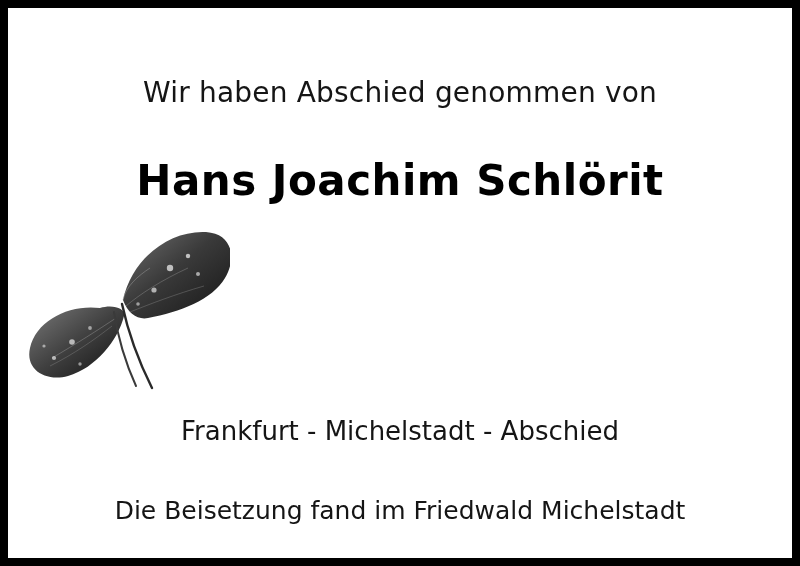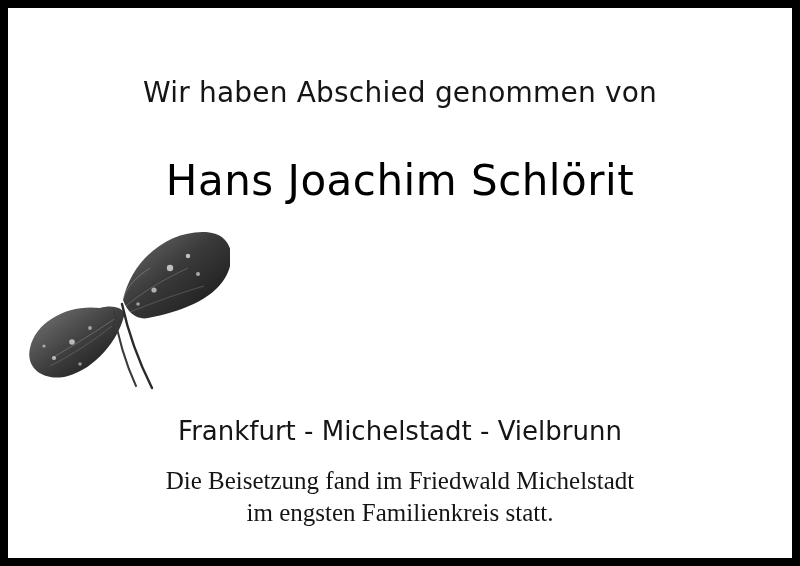--- a/index.html
+++ b/index.html
@@ -43,21 +43,21 @@
     font-weight: 400;
     letter-spacing: 0.2px;
     color: #151515;
   }
   .line-name {
     position: absolute;
     top: 148px;
     left: 0;
     right: 0;
     font-size: 42px;
-    font-weight: 400;
+    font-weight: 700;
     letter-spacing: 0.5px;
     color: #000000;
   }
   .survivors {
     position: absolute;
     top: 262px;
     left: 0;
     right: 0;
   }
   .survivors .l {
@@ -70,24 +70,23 @@
     position: absolute;
     top: 408px;
     left: 0;
     right: 0;
     font-size: 26px;
     font-weight: 400;
     color: #151515;
   }
   .closing {
     position: absolute;
-    top: 457px;
+    top: 487px;
     left: 0;
     right: 0;
-    font-family: Liberation Serif, serif;
   }
   .closing .l {
     font-size: 25px;
     font-weight: 400;
     line-height: 32px;
     color: #151515;
   }
   
   .leaf-art {
     position: absolute;
@@ -145,22 +144,21 @@
     </div>
 
     <div class="text-stack">
       <div class="line-intro">Wir haben Abschied genommen von</div>
 
       <div class="line-name">Hans Joachim Schlörit</div>
 
       <div class="survivors">
       </div>
 
-      <div class="line-places">Frankfurt - Michelstadt - Vielbrunn</div>
+      <div class="line-places">Frankfurt - Michelstadt - Abschied</div>
 
       <div class="closing">
         <div class="l">Die Beisetzung fand im Friedwald Michelstadt</div>
-        <div class="l">im engsten Familienkreis statt.</div>
       </div>
     </div>
 
   </div>
 </div>
 
 </body></html>

